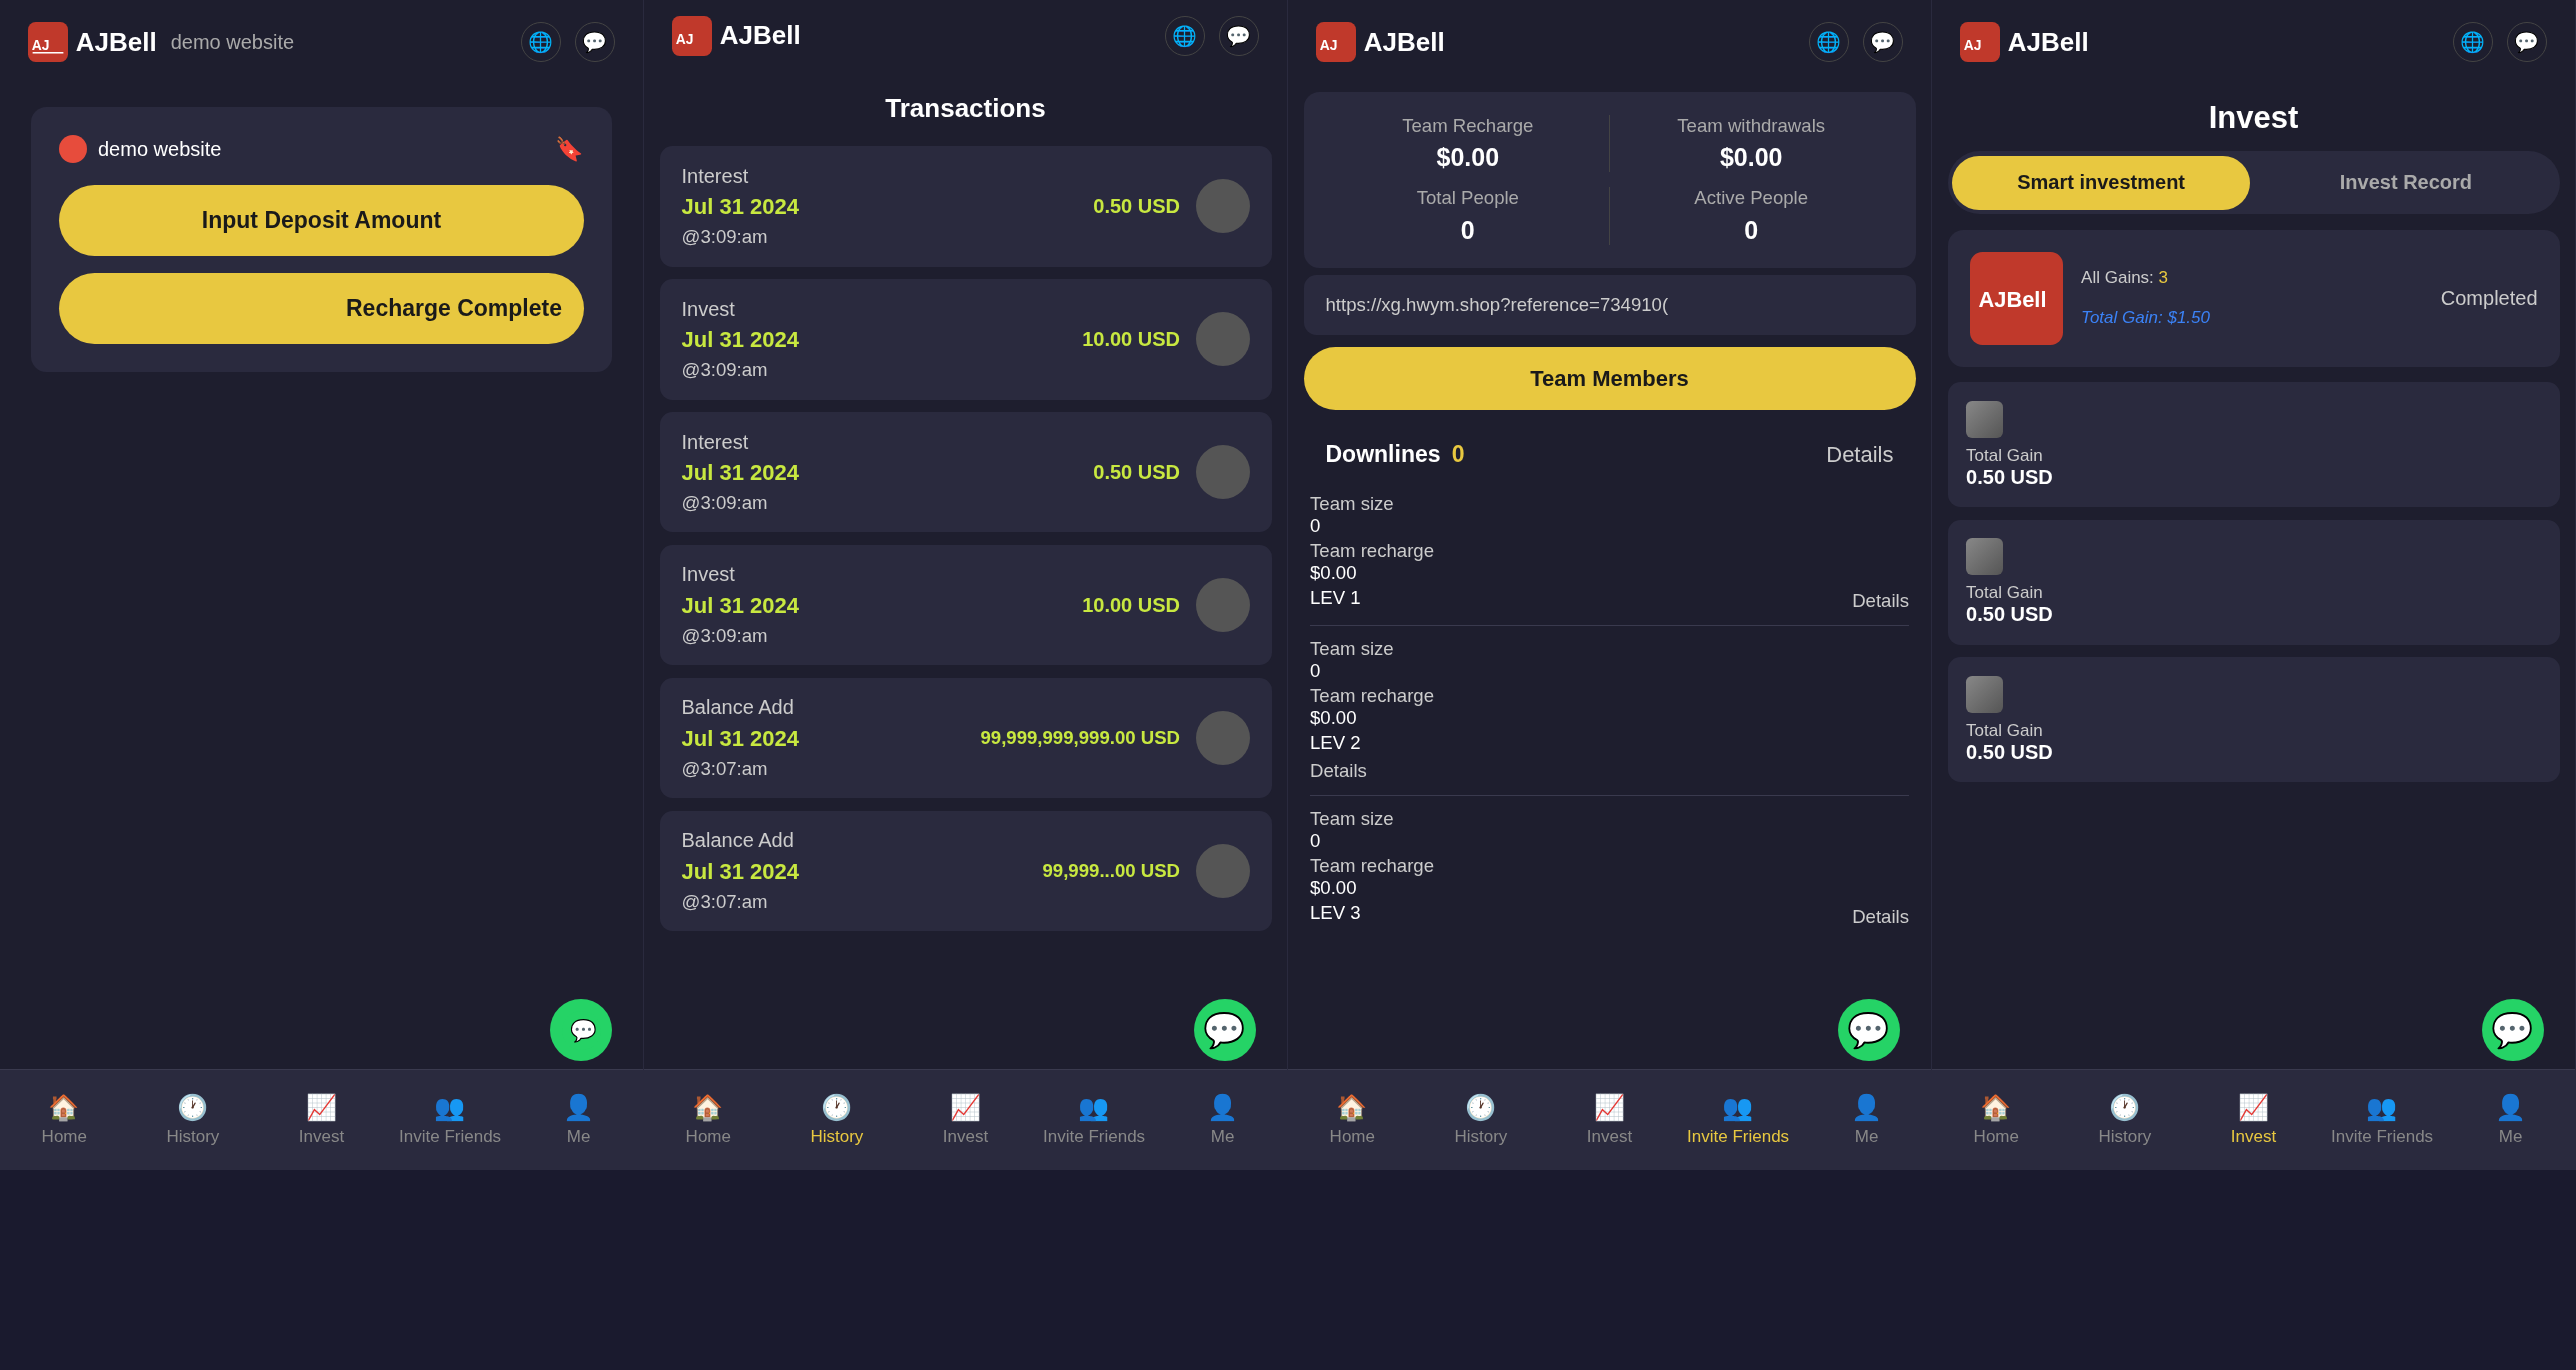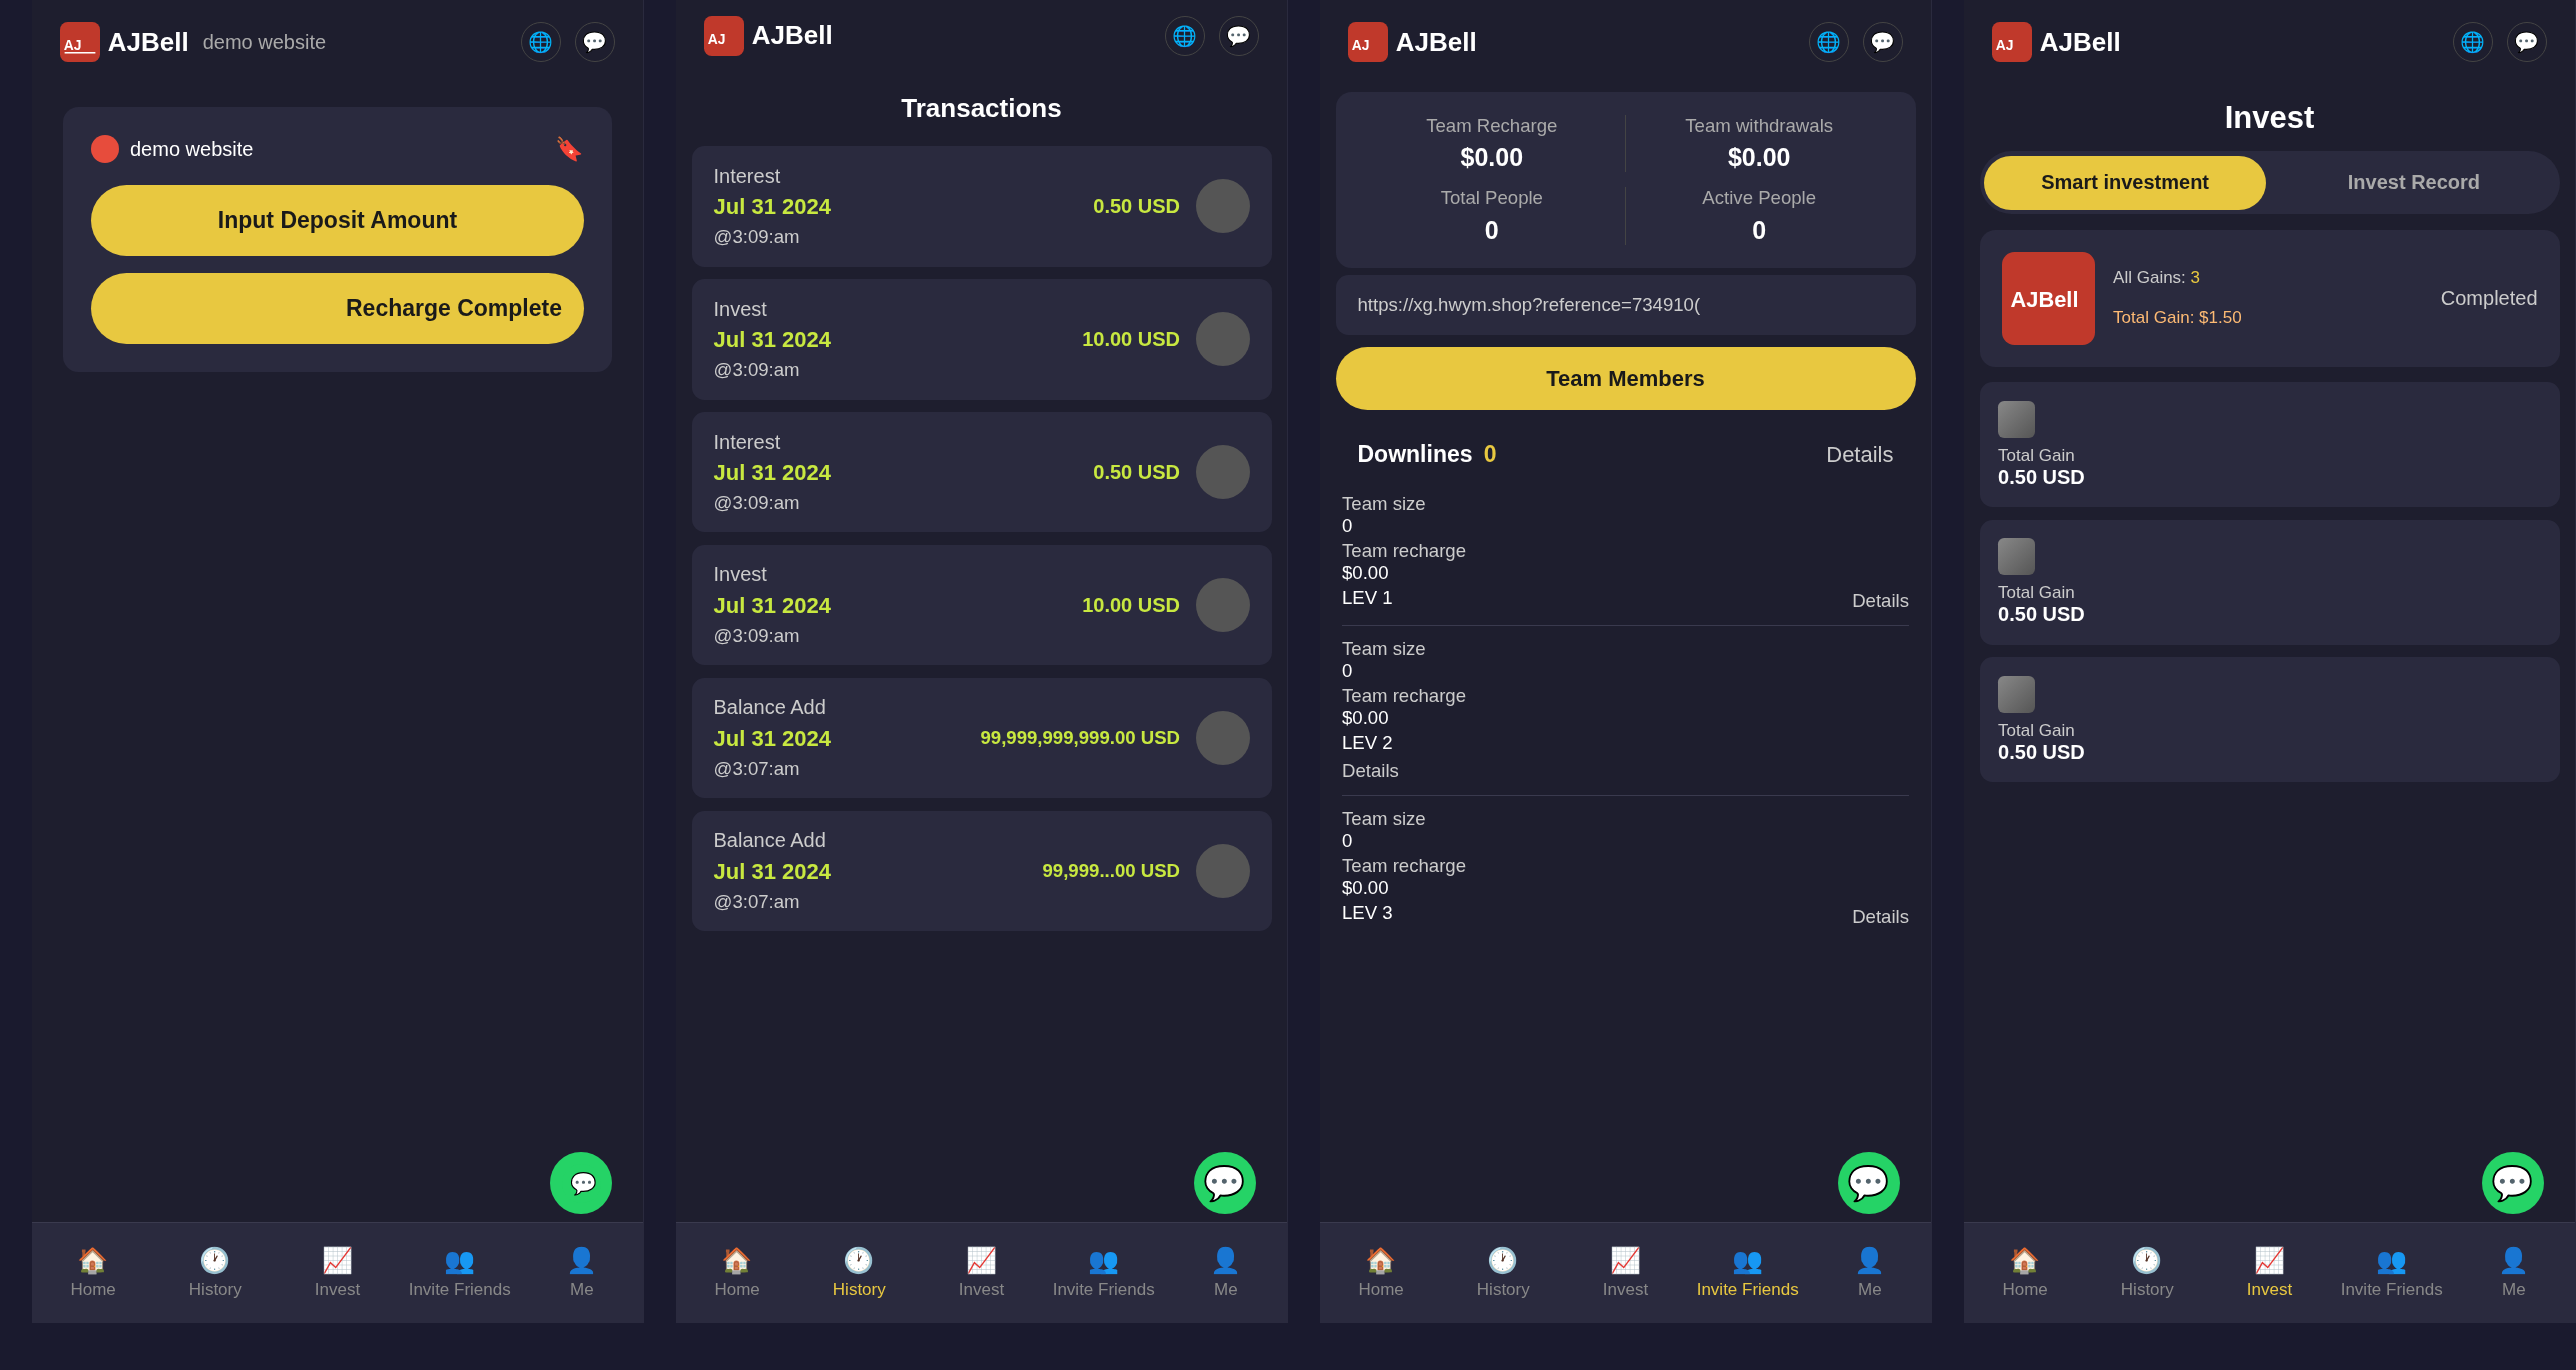--- a/index.html
+++ b/index.html
@@ -9,28 +9,27 @@
       width: 2576px;
       height: 1370px;
       background: #1a1a2e;
       font-family: -apple-system, BlinkMacSystemFont, 'Segoe UI', sans-serif;
       overflow: hidden;
     }
 
     
     .panel {
       width: 644px;
-      height: 1323px;
+      height: 1170px;
       background: #1e1e2e;
       display: flex;
       flex-direction: column;
       position: relative;
       border-right: 0.8px solid #2a2a3e;
       overflow: hidden;
-      margin-left: 32px;
     }
 
     
     .header {
       display: flex;
       align-items: center;
       justify-content: space-between;
       padding: 22px 28px;
       background: #1e1e2e;
     }
@@ -763,21 +762,21 @@
       <svg viewBox="0 0 100 50" width="78" height="39">
         <text x="2" y="36" font-size="28" fill="white" font-weight="bold">AJBell</text>
       </svg>
     </div>
     <div class="invest-featured-info">
       <div style="display:flex; flex-direction:column; gap:20px;">
         <span style="font-size:17px; color:#ccc;">
           <span>All Gains:</span>
           <span style="color:#e8c840;">3</span>
         </span>
-        <span style="font-size:17px; color:#fdba74;">
+        <span style="font-size:17px; color:#3b82f6;font-style:italic;">
           <span>Total Gain:</span>
           <span>$1.50</span>
         </span>
       </div>
     </div>
     <span class="invest-status">Completed</span>
   </div>
 
   <div class="invest-record-list">
 

